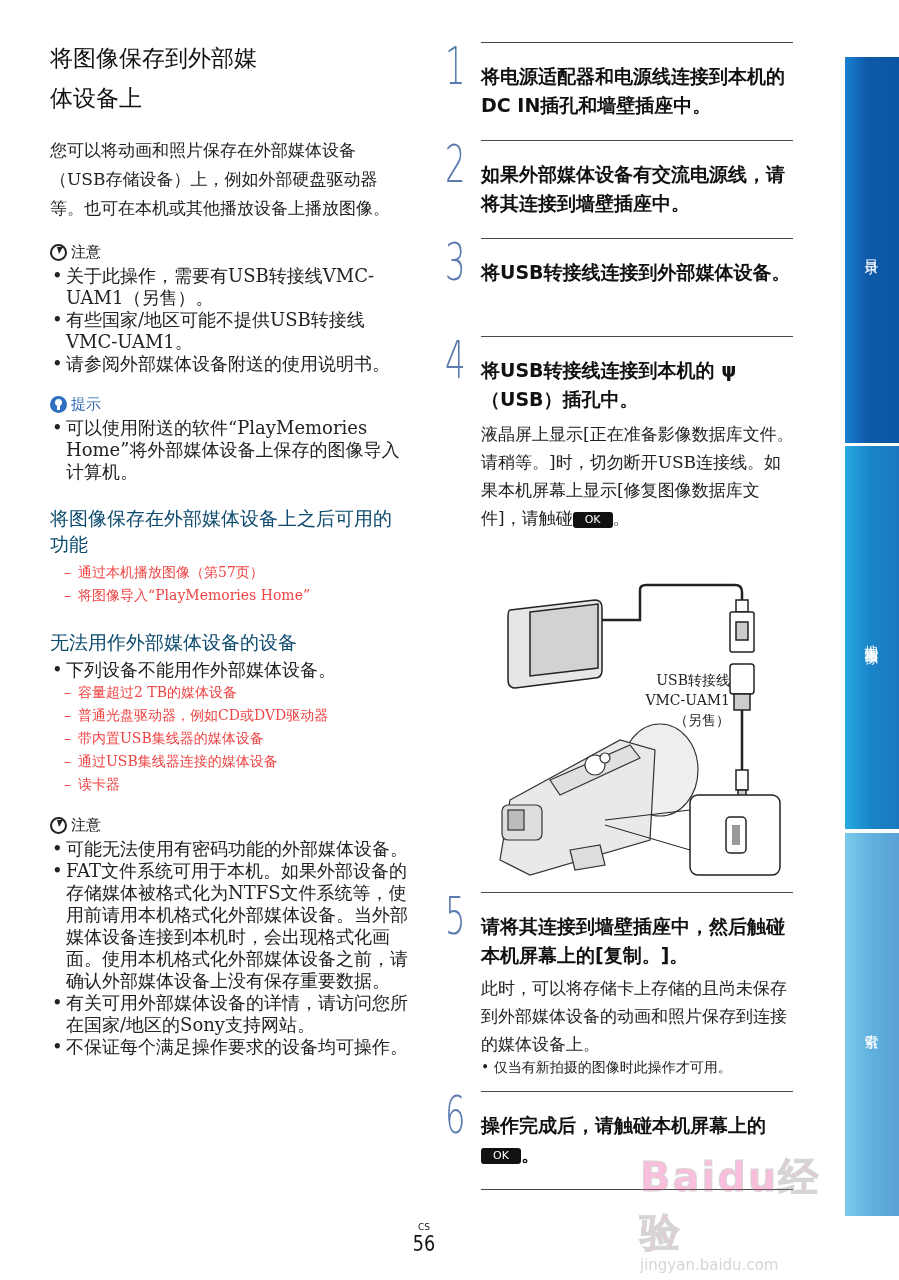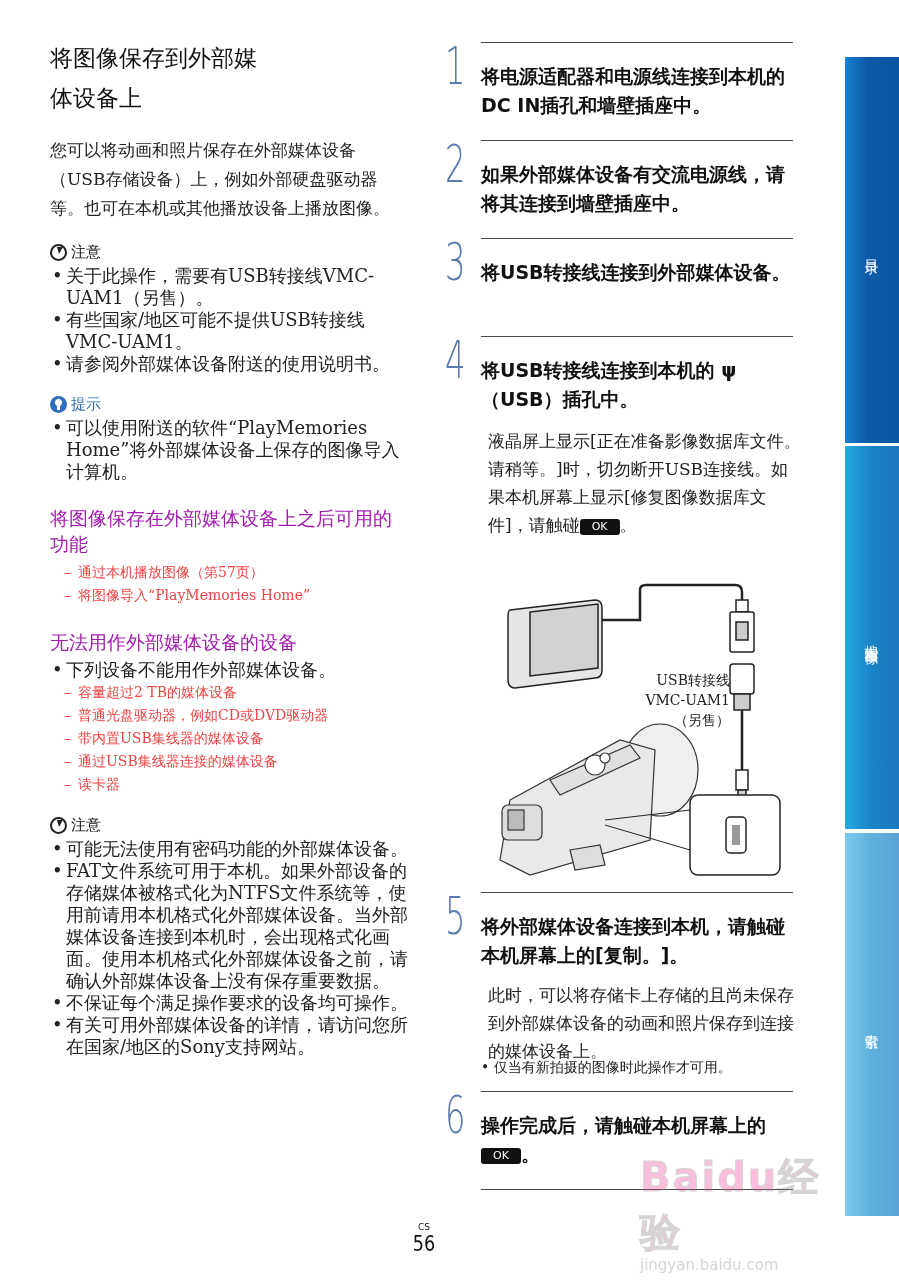--- a/index.html
+++ b/index.html
@@ -25,32 +25,32 @@
   .ico.hint::after { content:""; position:absolute; left:5px; top:3px; width:7px; height:7px;
                      border-radius:50%; background:#fff; }
   .ico.hint::before { content:""; position:absolute; left:7px; top:10px; width:3px; height:4px; background:#fff; }
   ul.bul { list-style:none; margin:2px 0 0 0; padding:0; font-size:18px; line-height:22px; color:#222; }
   ul.bul li { position:relative; padding-left:16px; }
   ul.bul li::before { content:"•"; position:absolute; left:2px; top:0; }
   ul.dash { list-style:none; margin:0; padding:0 0 0 14px; font-size:14px; line-height:23px; color:#ef4444; }
   ul.dash li { position:relative; padding-left:14px; }
   ul.dash li::before { content:"–"; position:absolute; left:0; top:0; }
   .subh { font-family:"DejaVu Sans","Liberation Sans",sans-serif; font-size:19px; line-height:26px;
-          margin:22px 0 4px 0; color:#a21caf; font-weight:normal; }
+          margin:22px 0 4px 0; color:#0c4a6e; font-weight:normal; }
 
   
   .right { position:absolute; left:445px; top:0; width:350px; }
   .step { position:absolute; left:0; width:350px; }
   .step .rule { position:absolute; left:36px; top:0; width:312px; height:1px; background:#4a4a4a; }
   .step .num { position:absolute; left:0; top:-6px; font-family:"DejaVu Sans","Liberation Sans",sans-serif;
                font-size:52px; font-weight:200; color:#5b7bb0; line-height:60px; transform:scaleX(0.62);
                transform-origin:left top; }
   .step .head { position:absolute; left:36px; top:20px; width:314px; font-family:"DejaVu Sans","Liberation Sans",sans-serif;
                 font-size:19px; line-height:29px; font-weight:bold; color:#111; margin:0; }
-  .step .body { position:absolute; left:36px; width:314px; font-size:17px; line-height:28px; color:#222; margin:7px; }
+  .step .body { position:absolute; left:36px; width:314px; font-size:17px; line-height:28px; color:#222; margin:0; }
   .okbtn { display:inline-block; background:#111; color:#fff; font-family:"DejaVu Sans","Liberation Sans",sans-serif;
            font-size:11px; line-height:14px; padding:1px 12px; border-radius:3px; vertical-align:middle; font-weight:normal; }
   .small-bul { position:absolute; left:36px; font-size:14px; line-height:22px; color:#222; }
 
   
   .illus { position:absolute; left:490px; top:580px; width:300px; height:300px; }
   .cap { position:absolute; left:140px; top:90px; width:100px; text-align:right; font-size:14px; line-height:20px; color:#222; }
 
   
   .tab { position:absolute; left:845px; width:54px; color:#fff; display:flex; align-items:center; justify-content:center; }
@@ -120,22 +120,22 @@
   </ul>
 
   <div class="notebox">
     <div class="nhead">
       <span class="ico note"></span>
       <span>注意</span>
     </div>
     <ul class="bul">
       <li>可能无法使用有密码功能的外部媒体设备。</li>
       <li>FAT文件系统可用于本机。如果外部设备的存储媒体被格式化为NTFS文件系统等，使用前请用本机格式化外部媒体设备。当外部媒体设备连接到本机时，会出现格式化画面。使用本机格式化外部媒体设备之前，请确认外部媒体设备上没有保存重要数据。</li>
+      <li>有关可用外部媒体设备的详情，请访问您所在国家/地区的Sony支持网站。</li>
       <li>不保证每个满足操作要求的设备均可操作。</li>
-      <li>有关可用外部媒体设备的详情，请访问您所在国家/地区的Sony支持网站。</li>
     </ul>
   </div>
 </div>
 
 <div class="right">
   <div class="step" style="top:42px;height:95px;">
     <div class="rule"></div>
     <div class="num">1</div>
     <p class="head">将电源适配器和电源线连接到本机的DC IN插孔和墙壁插座中。</p>
   </div>
@@ -157,21 +157,21 @@
     <div class="num">4</div>
     <p class="head">将USB转接线连接到本机的 ψ（USB）插孔中。</p>
     <p class="body" style="top:84px;">
       <span>液晶屏上显示[正在准备影像数据库文件。请稍等。]时，切勿断开USB连接线。如果本机屏幕上显示[修复图像数据库文件]，请触碰</span><span class="okbtn">OK</span><span>。</span>
     </p>
   </div>
 
   <div class="step" style="top:892px;height:190px;">
     <div class="rule"></div>
     <div class="num">5</div>
-    <p class="head">将外部媒体设备连接到本机，请触碰本机屏幕上的[复制。]。</p>
+    <p class="head">请将其连接到墙壁插座中，然后触碰本机屏幕上的[复制。]。</p>
     <p class="body" style="top:82px;">此时，可以将存储卡上存储的且尚未保存到外部媒体设备的动画和照片保存到连接的媒体设备上。</p>
     <div class="small-bul" style="top:164px;">• <span>仅当有新拍摄的图像时此操作才可用。</span></div>
   </div>
 
   <div class="step" style="top:1091px;height:100px;">
     <div class="rule"></div>
     <div class="num">6</div>
     <p class="head">
       <span>操作完成后，请触碰本机屏幕上的</span><span class="okbtn">OK</span><span>。</span>
     </p>

